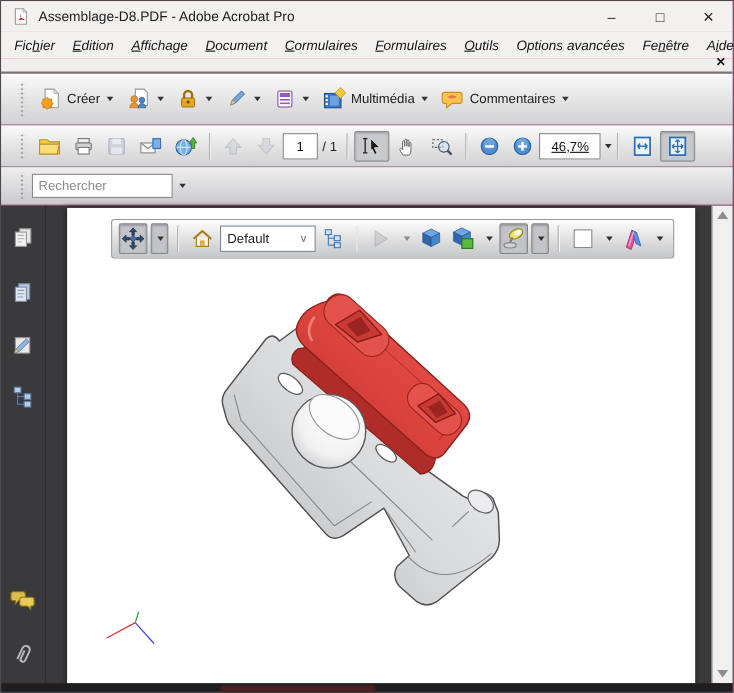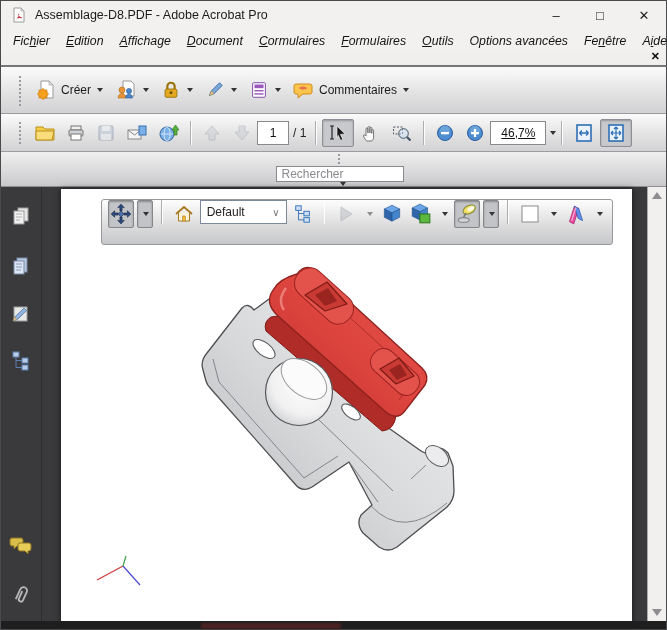--- a/index.html
+++ b/index.html
@@ -19,21 +19,21 @@
   .menu-item{padding:3px 8px;white-space:nowrap;}
   .menu-item .mn{text-decoration:underline;}
   
   .collapse-strip{height:12px;background:#f0efee;border-bottom:2px solid #77777a;position:relative;flex:0 0 auto;}
   .tb-close{position:absolute;right:6px;top:-3px;font-size:11px;font-weight:bold;color:#111;}
   
   .toolbar{display:flex;align-items:center;background:linear-gradient(#fbfbfb,#e3e3e4 55%,#d2d2d4);
            border-bottom:1px solid #9c9ca0;flex:0 0 auto;padding-left:12px;}
   .toolbar1{height:46px;}
   .toolbar2{height:37px;}
-  .findbar{height:34px;background:linear-gradient(#efefef,#d9d9db 60%,#c9c9cc);border-bottom:1px solid #8e8e90;flex-direction:column;}
+  .findbar{height:34px;background:linear-gradient(#efefef,#d9d9db 60%,#c9c9cc);border-bottom:1px solid #8e8e90;}
   .grip{width:6px;height:70%;margin:0 6px 0 4px;
         background-image:radial-gradient(circle,#9a9a9e 35%,transparent 36%);
         background-size:4px 4px;background-position:1px 1px;}
   .tbtn{display:flex;align-items:center;gap:4px;padding:3px 5px;border:1px solid transparent;
         border-radius:2px;font-size:12px;color:#1a1a1a;white-space:nowrap;}
   .tbtn.pressed{background:#c8c9cc;border-color:#8f8f93;box-shadow:inset 0 1px 2px rgba(0,0,0,.25);}
   .tbtn.disabled{opacity:.45;}
   .dd{width:0;height:0;border-left:3.5px solid transparent;border-right:3.5px solid transparent;
       border-top:4px solid #333;margin-left:2px;}
   .sep{width:1px;height:24px;background:#aeaeb2;border-right:1px solid #fdfdfd;margin:0 5px;}
@@ -46,22 +46,22 @@
         padding:0 5px;color:#333;font-family:"Liberation Sans",sans-serif;}
   .findinput::placeholder{color:#8a8a8e;}
   
   .main{flex:1;display:flex;position:relative;background:#3a3a3c;min-height:0;}
   .rail{width:40px;background:#3a3a3c;border-right:1px solid #2c2c2e;display:flex;flex-direction:column;
         align-items:center;flex:0 0 auto;}
   .rail .ricon{width:30px;height:30px;display:flex;align-items:center;justify-content:center;border-radius:3px;}
   .canvas{flex:1;position:relative;background:#3a3a3c;}
   .page{position:absolute;left:19px;top:2px;width:571px;height:435px;background:#fff;
         box-shadow:0 0 6px rgba(0,0,0,.6);}
-  .bar3d{position:absolute;left:40px;top:10px;width:512px;height:46px;border:1px solid #97989c;border-radius:3px;
-         background:linear-gradient(#fdfdfe,#dededf 55%,#c6c7c9);display:flex;
+  .bar3d{position:absolute;left:40px;top:10px;width:512px;height:36px;border:1px solid #97989c;border-radius:3px;
+         background:linear-gradient(#fdfdfe,#dededf 55%,#c6c7c9);display:flex;align-items:center;
          padding:0 6px;box-sizing:border-box;gap:3px;z-index:2;}
   .b3{display:flex;align-items:center;justify-content:center;height:26px;min-width:24px;
       border:1px solid transparent;border-radius:2px;}
   .b3.pressed{background:#c3c4c7;border-color:#86878b;box-shadow:inset 0 1px 2px rgba(0,0,0,.3);}
   .b3.disabled{opacity:.5;}
   .combo{width:110px;height:22px;border:1px solid #7a8a98;background:#fff;display:flex;align-items:center;
          justify-content:space-between;padding:0 6px;font-size:12px;color:#222;}
   .combo .chev{color:#777;font-size:10px;}
   .modelsvg{position:absolute;left:0;top:0;z-index:1;}
   
@@ -150,20 +150,34 @@
       <span class="dd"></span>
     </span>
     <span class="tbtn">
       <svg width="20" height="20" viewBox="0 0 22 22">
           <rect x="4" y="3" width="14" height="16" rx="1" fill="#fff" stroke="#7b3fa0"></rect>
           <rect x="6" y="5" width="10" height="4" fill="#9b59c0"></rect>
           <rect x="6" y="11" width="10" height="1.6" fill="#9b59c0"></rect>
           <rect x="6" y="14.5" width="10" height="1.6" fill="#9b59c0"></rect>
         </svg>
       <span class="dd"></span>
+    </span>
+    <span class="tbtn">
+      <svg width="22" height="22" viewBox="0 0 22 22">
+          <rect x="2" y="6" width="15" height="13" fill="#3a76c4" stroke="#24518a"></rect>
+          <rect x="3" y="7.5" width="2" height="2" fill="#fff"></rect>
+          <rect x="3" y="11" width="2" height="2" fill="#fff"></rect>
+          <rect x="3" y="14.5" width="2" height="2" fill="#fff"></rect>
+          <rect x="7" y="8" width="8" height="9" fill="#6fa3e0"></rect>
+          <g stroke="#c87b10" stroke-width=".5">
+            <rect x="13" y="2" width="7" height="7" fill="#f8c83a" transform="rotate(45 16.5 5.5)"></rect>
+          </g>
+        </svg>
+      <span>Multimédia</span>
+        <span class="dd"></span>
     </span>
     <span class="tbtn">
       <svg width="22" height="22" viewBox="0 0 22 22">
           <path d="M3 5h14a2 2 0 0 1 2 2v6a2 2 0 0 1-2 2h-7l-5 4v-4H3a2 2 0 0 1-2-2V7a2 2 0 0 1 2-2z" fill="#fcc44d" stroke="#d28b1e"></path>
           <path d="M6 9c2-2 6-2 8 0-2 2-6 2-8 0z" fill="#e05050" opacity=".7"></path>
         </svg>
       <span>Commentaires</span>
         <span class="dd"></span>
     </span>
   </div>

